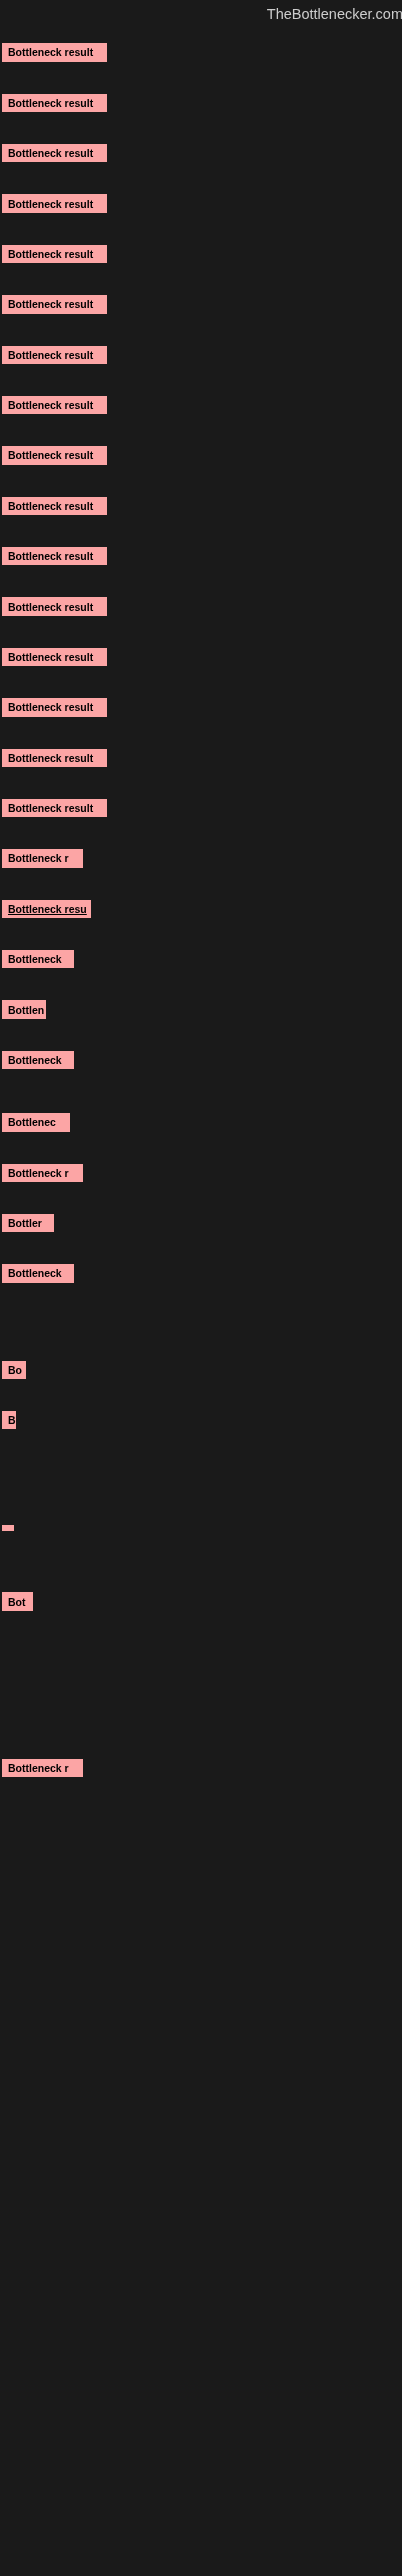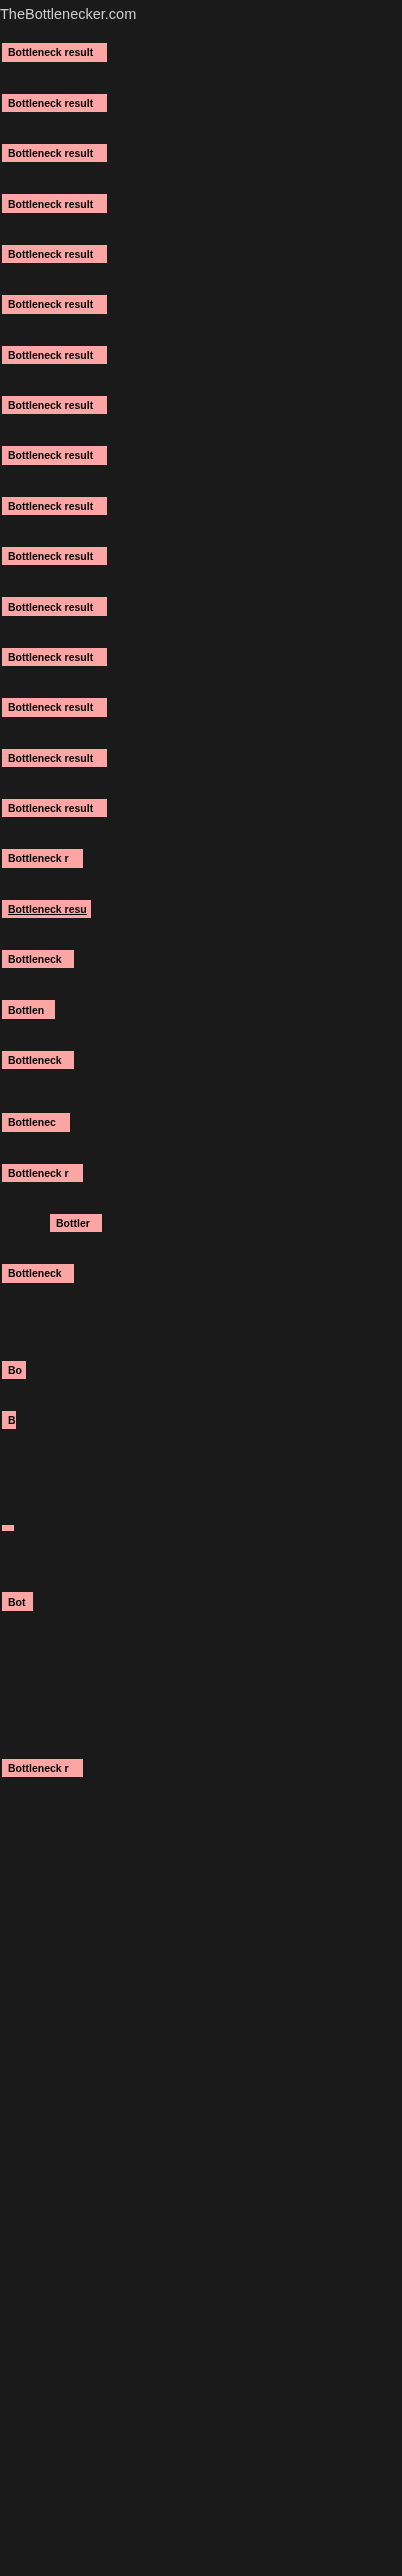--- a/index.html
+++ b/index.html
@@ -8,21 +8,21 @@
       box-sizing: border-box;
     }
     body {
       width: 403px;
       min-height: 2576px;
       background-color: #1a1a1a;
       font-family: Arial, sans-serif;
       position: relative;
     }
     .site-title {
-      text-align: left;
+      text-align: right;
       color: #cccccc;
       font-size: 14.5px;
       padding: 6.4px 0;
       background-color: #1a1a1a;
     }
     .bottleneck-badge {
       background-color: #fca5a5;
       color: #000;
       font-size: 10.5px;
       font-weight: bold;
@@ -55,25 +55,25 @@
     <div class="row-wrapper"><div class="bottleneck-badge" style="width: 105px;">Bottleneck result</div></div>
     <div class="row-wrapper"><div class="bottleneck-badge" style="width: 105px;">Bottleneck result</div></div>
     <div class="row-wrapper"><div class="bottleneck-badge" style="width: 105px;">Bottleneck result</div></div>
     <div class="row-wrapper"><div class="bottleneck-badge" style="width: 105px;">Bottleneck result</div></div>
     <div class="row-wrapper"><div class="bottleneck-badge" style="width: 105px;">Bottleneck result</div></div>
     <div class="row-wrapper"><div class="bottleneck-badge" style="width: 105px;">Bottleneck result</div></div>
     <div class="row-wrapper"><div class="bottleneck-badge" style="width: 105px;">Bottleneck result</div></div>
     <div class="row-wrapper"><div class="bottleneck-badge" style="width: 81px;">Bottleneck r</div></div>
     <div class="row-wrapper"><div class="bottleneck-badge" style="width: 89px; text-decoration: underline;">Bottleneck resu</div></div>
     <div class="row-wrapper"><div class="bottleneck-badge" style="width: 72px;">Bottleneck</div></div>
-    <div class="row-wrapper"><div class="bottleneck-badge" style="width: 53px;">Bottlen</div></div>
+    <div class="row-wrapper"><div class="bottleneck-badge" style="width: 44px;">Bottlen</div></div>
     <div class="row-wrapper"><div class="bottleneck-badge" style="width: 72px;">Bottleneck</div></div>
     <div class="row-wrapper"><div class="bottleneck-badge" style="width: 68px; margin-top: 12px;">Bottlenec</div></div>
     <div class="row-wrapper"><div class="bottleneck-badge" style="width: 81px;">Bottleneck r</div></div>
-    <div class="row-wrapper"><div class="bottleneck-badge" style="width: 52px; margin-left: 48px;">Bottler</div></div>
+    <div class="row-wrapper"><div class="bottleneck-badge" style="width: 52px;">Bottler</div></div>
     <div class="row-wrapper"><div class="bottleneck-badge" style="width: 72px;">Bottleneck</div></div>
     <div class="row-wrapper"><div class="bottleneck-badge" style="width: 24px; margin-top: 46px;">Bo</div></div>
     <div class="row-wrapper"><div class="bottleneck-badge" style="width: 14.5px;">B</div></div>
     <div class="row-wrapper"></div>
     <div class="row-wrapper"></div>
     <div class="row-wrapper"><div class="bottleneck-badge" style="width: 1.6px;"></div></div>
     <div class="row-wrapper"></div>
     <div class="row-wrapper"><div class="bottleneck-badge" style="width: 31px;">Bot</div></div>
     <div class="row-wrapper"></div>
     <div class="row-wrapper"></div>

